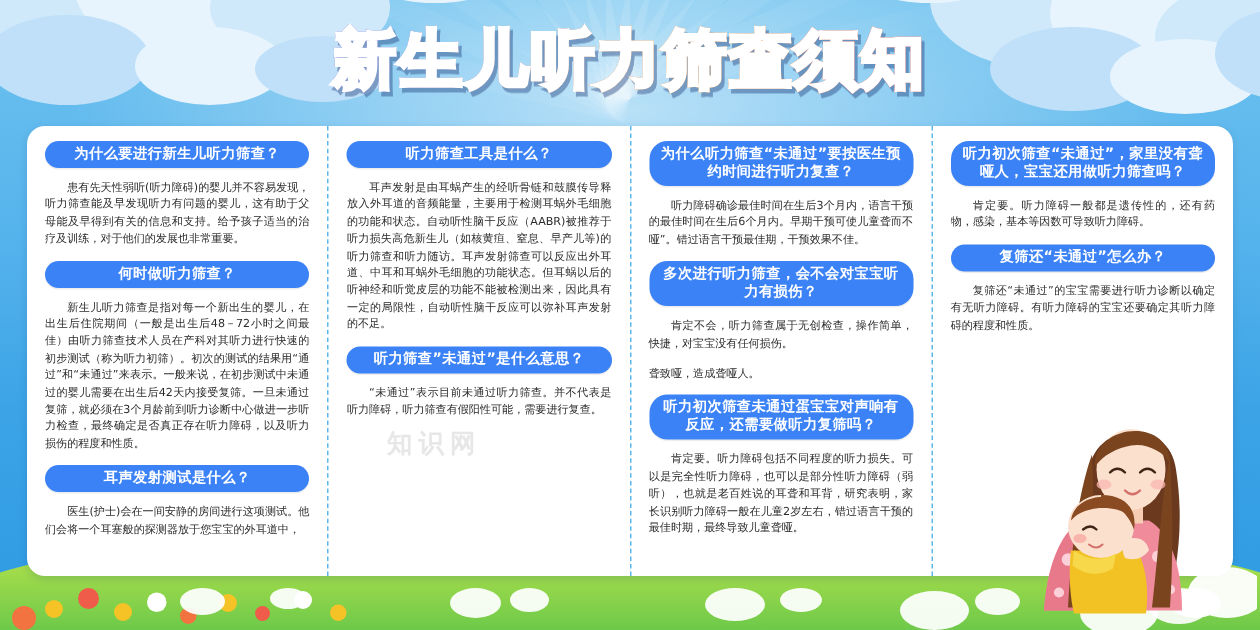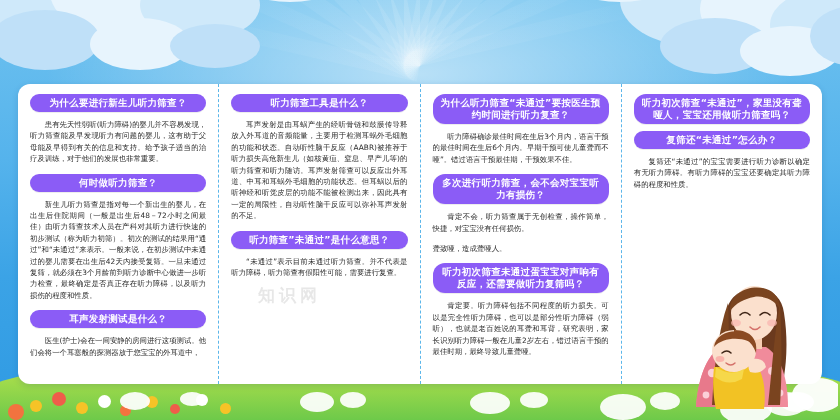--- a/index.html
+++ b/index.html
@@ -39,21 +39,21 @@
     -webkit-background-clip:text;background-clip:text;color:transparent;
     -webkit-text-stroke:3px #ffffff;
     paint-order:stroke fill;
     filter:drop-shadow(2px 3px 0 rgba(40,70,130,.45));}
   
   .panel{position:absolute;left:18px;top:84px;width:804px;height:300px;
     background:#ffffff;border-radius:12px;box-shadow:0 2px 6px rgba(20,70,120,.18);z-index:5;overflow:hidden;}
   .cols{position:absolute;left:0;top:0;width:804px;height:300px;display:flex;}
   .col{position:relative;flex:1 1 0;padding:10px 12px 8px 12px;box-sizing:border-box;}
   .col+.col{border-left:1px dashed #5bb6ea;}
-  .pill{display:block;margin:0 auto 7px auto;background:#8b5cf6;color:#fff;border-radius:12px;
+  .pill{display:block;margin:0 auto 7px auto;background:#3b82f6;color:#fff;border-radius:12px;
     padding:3px 8px;text-align:center;font-size:9.5px;line-height:12px;font-weight:bold;letter-spacing:.3px;
     box-shadow:0 1px 0 rgba(0,0,0,.07);}
   .para{margin:0 0 9px 0;font-size:7.4px;line-height:11.4px;color:#2a2a2a;text-align:justify;text-indent:2em;}
   .para.ni{text-indent:0;}
   
   .illus{position:absolute;right:2px;bottom:0;width:170px;height:165px;z-index:6;}
   .heart{position:absolute;}
   .heart b,.heart i{position:absolute;top:0;width:50%;height:80%;border-radius:50% 50% 0 0;}
   .heart b{left:0;transform:rotate(-45deg);transform-origin:100% 100%;}
   .heart i{right:0;transform:rotate(45deg);transform-origin:0 100%;}
@@ -93,20 +93,23 @@
       <div class="cl cl" style="left: 620px; top: -46px; width: 150px; height: 92px;"></div>
       <div class="cl cl2" style="left: 700px; top: -34px; width: 140px; height: 86px;"></div>
       <div class="cl cl" style="left: 770px; top: -12px; width: 120px; height: 74px;"></div>
       <div class="cl cl3" style="left: 660px; top: 18px; width: 110px; height: 56px;"></div>
       <div class="cl cl2" style="left: 740px; top: 26px; width: 100px; height: 50px;"></div>
       <div class="cl cl3" style="left: 810px; top: 6px; width: 90px; height: 60px;"></div>
       <div class="cl cl2" style="left: 230px; top: -58px; width: 120px; height: 60px;"></div>
       <div class="cl cl2" style="left: 560px; top: -56px; width: 120px; height: 58px;"></div>
     </div>
 
+  <div class="title-wrap">
+    <div class="title">新生儿听力筛查须知</div>
+  </div>
 
   <div class="panel">
     <div class="cols" id="cols">
         <div class="col">
           <div class="pill">为什么要进行新生儿听力筛查？</div>
           <div class="para">患有先天性弱听(听力障碍)的婴儿并不容易发现，听力筛查能及早发现听力有问题的婴儿，这有助于父母能及早得到有关的信息和支持。给予孩子适当的治疗及训练，对于他们的发展也非常重要。</div>
           <div class="pill">何时做听力筛查？</div>
           <div class="para">新生儿听力筛查是指对每一个新出生的婴儿，在出生后住院期间（一般是出生后48－72小时之间最佳）由听力筛查技术人员在产科对其听力进行快速的初步测试（称为听力初筛）。初次的测试的结果用“通过”和“未通过”来表示。一般来说，在初步测试中未通过的婴儿需要在出生后42天内接受复筛。一旦未通过复筛，就必须在3个月龄前到听力诊断中心做进一步听力检查，最终确定是否真正存在听力障碍，以及听力损伤的程度和性质。</div>
           <div class="pill">耳声发射测试是什么？</div>
           <div class="para">医生(护士)会在一间安静的房间进行这项测试。他们会将一个耳塞般的探测器放于您宝宝的外耳道中，</div>
@@ -121,20 +124,21 @@
           <div class="pill">为什么听力筛查“未通过”要按医生预约时间进行听力复查？</div>
           <div class="para">听力障碍确诊最佳时间在生后3个月内，语言干预的最佳时间在生后6个月内。早期干预可使儿童聋而不哑”。错过语言干预最佳期，干预效果不佳。</div>
           <div class="pill">多次进行听力筛查，会不会对宝宝听力有损伤？</div>
           <div class="para">肯定不会，听力筛查属于无创检查，操作简单，快捷，对宝宝没有任何损伤。</div>
           <div class="para ni">聋致哑，造成聋哑人。</div>
           <div class="pill">听力初次筛查未通过蛋宝宝对声响有反应，还需要做听力复筛吗？</div>
           <div class="para">肯定要。听力障碍包括不同程度的听力损失。可以是完全性听力障碍，也可以是部分性听力障碍（弱听），也就是老百姓说的耳聋和耳背，研究表明，家长识别听力障碍一般在儿童2岁左右，错过语言干预的最佳时期，最终导致儿童聋哑。</div>
         </div>
         <div class="col">
           <div class="pill">听力初次筛查“未通过”，家里没有聋哑人，宝宝还用做听力筛查吗？</div>
+          <div class="para">肯定要。听力障碍一般都是遗传性的，还有药物，感染，基本等因数可导致听力障碍。</div>
           <div class="pill">复筛还“未通过”怎么办？</div>
           <div class="para">复筛还“未通过”的宝宝需要进行听力诊断以确定有无听力障碍。有听力障碍的宝宝还要确定其听力障碍的程度和性质。</div>
         </div>
       </div>
   </div>
 
   <div class="grass">
     <div class="g2"></div>
     <div class="g1"></div>
     <div id="flowers">

